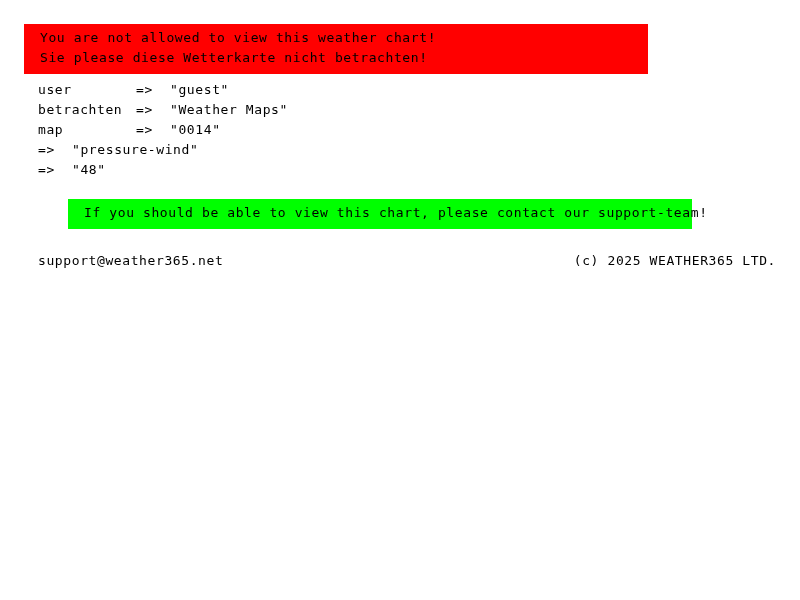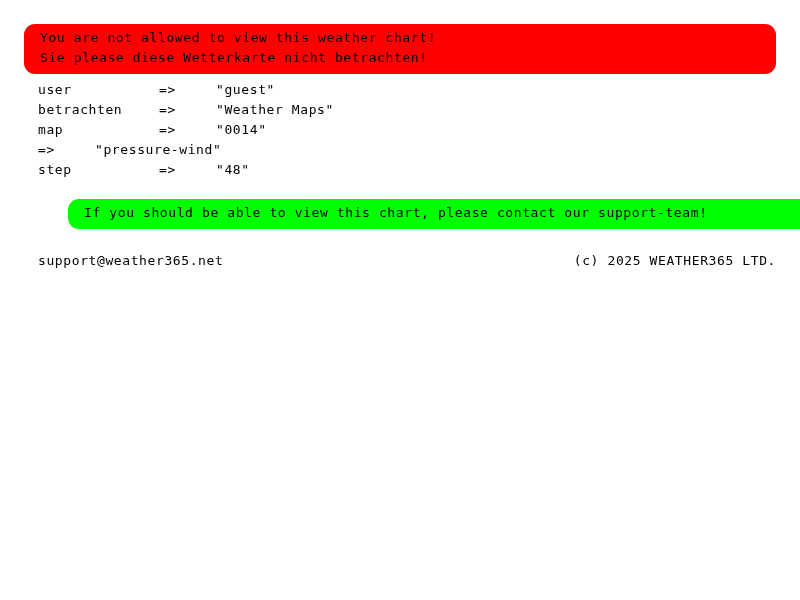--- a/index.html
+++ b/index.html
@@ -16,24 +16,23 @@
     overflow: hidden;
   }
   .page {
     position: relative;
     width: 800px;
     height: 600px;
   }
   .banner {
     position: absolute;
     left: 24px;
-    width: 752px;
+    width: 624px;
     box-sizing: border-box;
     padding: 4px 16px 6px 16px;
-    border-radius: 11px;
   }
   .banner-error {
     top: 24px;
     background: #ff0000;
   }
   .banner-info {
     top: 199px;
     background: #00ff00;
     margin-left: 44px;
   }
@@ -50,21 +49,20 @@
     top: 80px;
   }
   .param-row {
     display: flex;
     align-items: baseline;
     height: 20px;
     line-height: 20px;
     white-space: pre;
     letter-spacing: 0.6px;
     font-size: 13px;
-    gap: 23px;
   }
   .param-key {
     width: 98px;
     flex: 0 0 98px;
   }
   .param-arrow {
     width: 34px;
     flex: 0 0 34px;
   }
   .param-val {
@@ -108,21 +106,20 @@
     <div class="param-row">
       <span class="param-key">map</span>
       <span class="param-arrow">=&gt;</span>
       <span class="param-val">"0014"</span>
     </div>
     <div class="param-row">
       <span class="param-arrow">=&gt;</span>
       <span class="param-val">"pressure-wind"</span>
     </div>
     <div class="param-row">
-      <span class="param-key">step</span>
       <span class="param-arrow">=&gt;</span>
       <span class="param-val">"48"</span>
     </div>
   </div>
 
   <div class="banner banner-info">
     <div class="banner-line">If you should be able to view this chart, please contact our support-team!</div>
   </div>
 
   <div class="footer">

